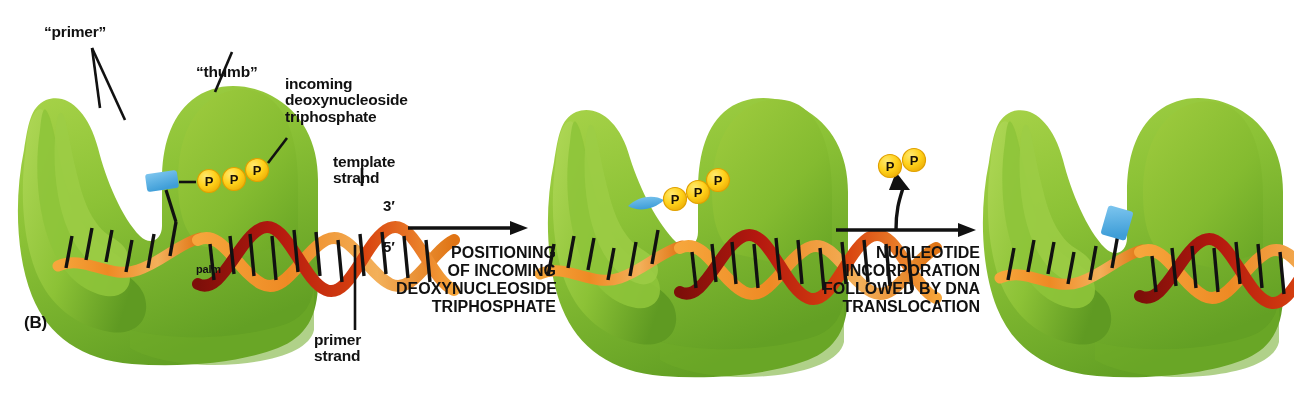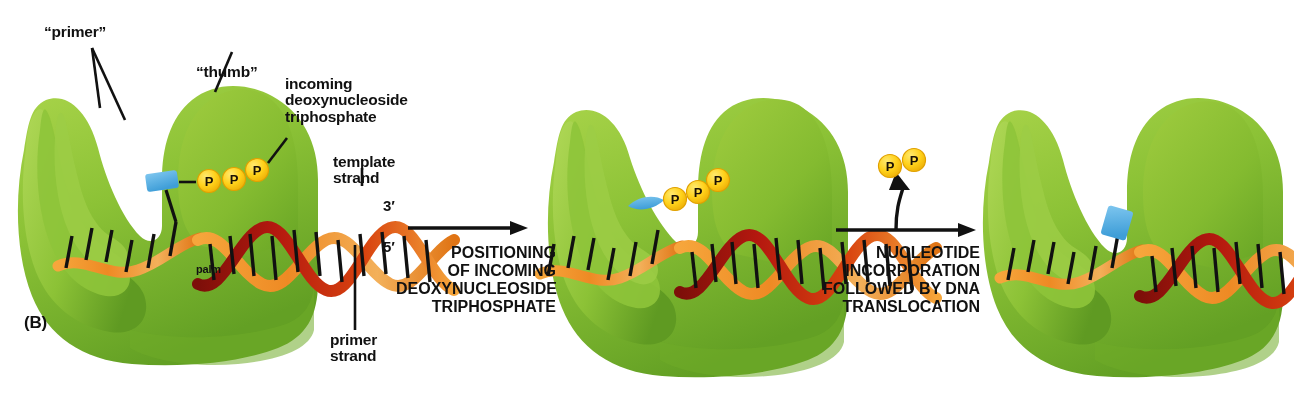--- a/index.html
+++ b/index.html
@@ -278,21 +278,21 @@
 
   <div class="lbl lbl-sm" style="left:333px; top:154px;">template
 strand</div>
 
   <div class="lbl lbl-prime" style="left:383px; top:198px;">3′</div>
 
   <div class="lbl lbl-prime" style="left:383px; top:239px;">5′</div>
 
   <div class="lbl lbl-palm" style="left:196px; top:264px;">palm</div>
 
-  <div class="lbl lbl-sm" style="left:330px; top:332px;">primer
+  <div class="lbl lbl-sm" style="left:314px; top:332px;">primer
 strand</div>
 
   <div class="lbl lbl-panel" style="left:24px; top:314px;">(B)</div>
 
   <div class="lbl lbl-caps" style="left:396px; top:244px; width:160px;">POSITIONING
 OF INCOMING
 DEOXYNUCLEOSIDE
 TRIPHOSPHATE</div>
 
   <div class="lbl lbl-caps" style="left:812px; top:244px; width:168px;">NUCLEOTIDE

